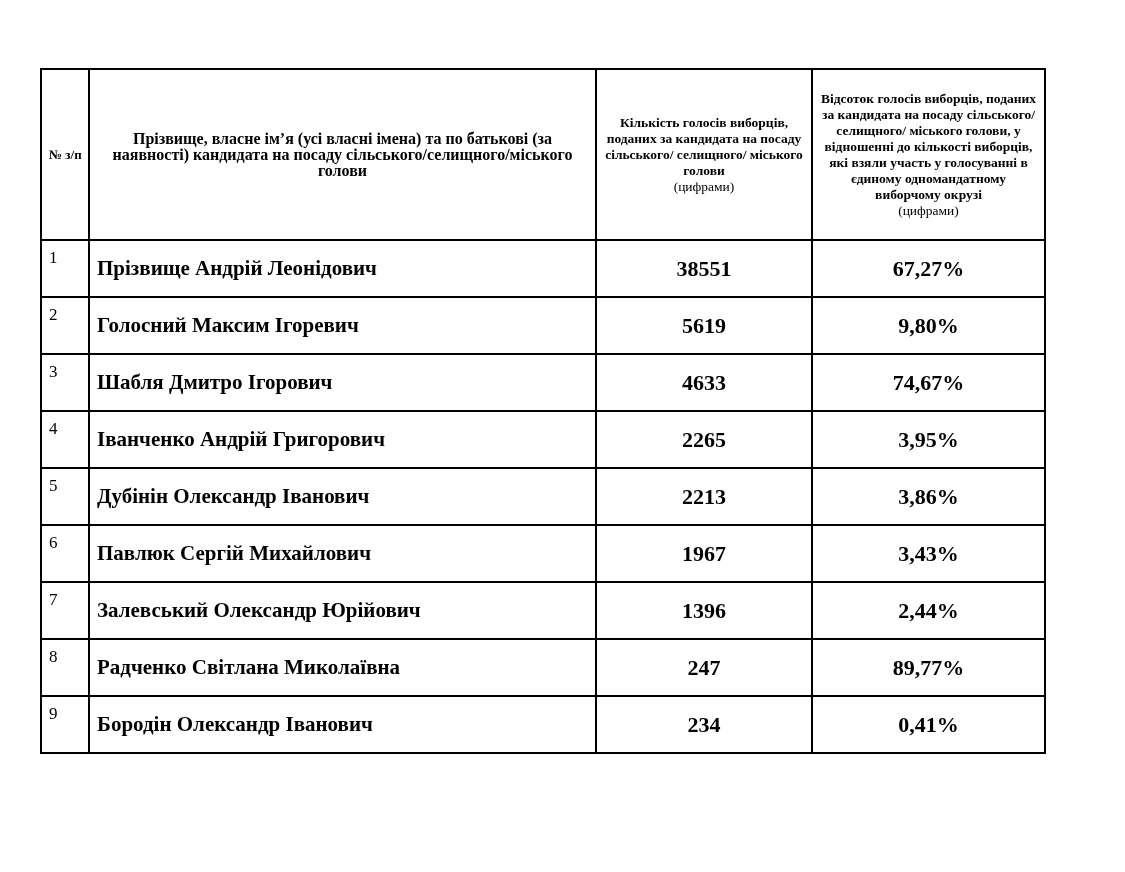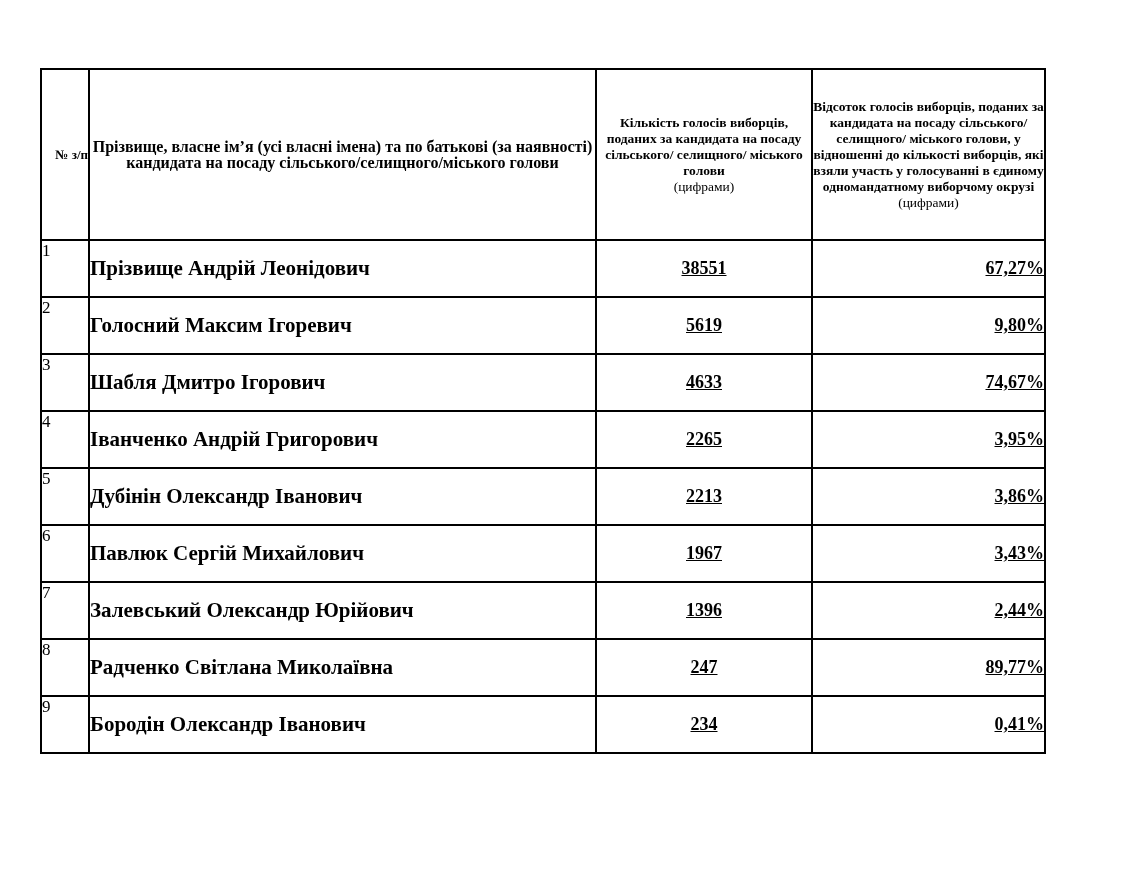--- a/index.html
+++ b/index.html
@@ -17,21 +17,21 @@
   table.results {
     position: absolute;
     left: 40px;
     top: 68px;
     border-collapse: collapse;
     table-layout: fixed;
     width: 1004px;
   }
   table.results td, table.results th {
     border: 2.5px solid #000;
-    padding: 0;
+    padding: 7px;
   }
   col.c-num { width: 48px; }
   col.c-name { width: 507px; }
   col.c-votes { width: 216px; }
   col.c-pct { width: 233px; }
 
   tr.head-row { height: 171px; }
   th {
     font-weight: bold;
     font-size: 13.5px;
@@ -63,25 +63,24 @@
   td.d-name {
     vertical-align: middle;
     font-weight: bold;
     font-size: 21px;
     padding: 10px 0 0 5px;
   }
   td.d-votes, td.d-pct {
     text-align: center;
     vertical-align: middle;
     font-weight: bold;
-    font-size: 18px;
+    font-size: 22px;
     padding-top: 2px;
-    text-decoration: underline;
   }
-  td.d-pct { padding-left: 16px; text-align: right; }
+  td.d-pct { padding-left: 16px; }
 </style>
 </head>
 <body>
 
 <table class="results">
   <colgroup>
     <col class="c-num">
       <col class="c-name">
       <col class="c-votes">
       <col class="c-pct">

